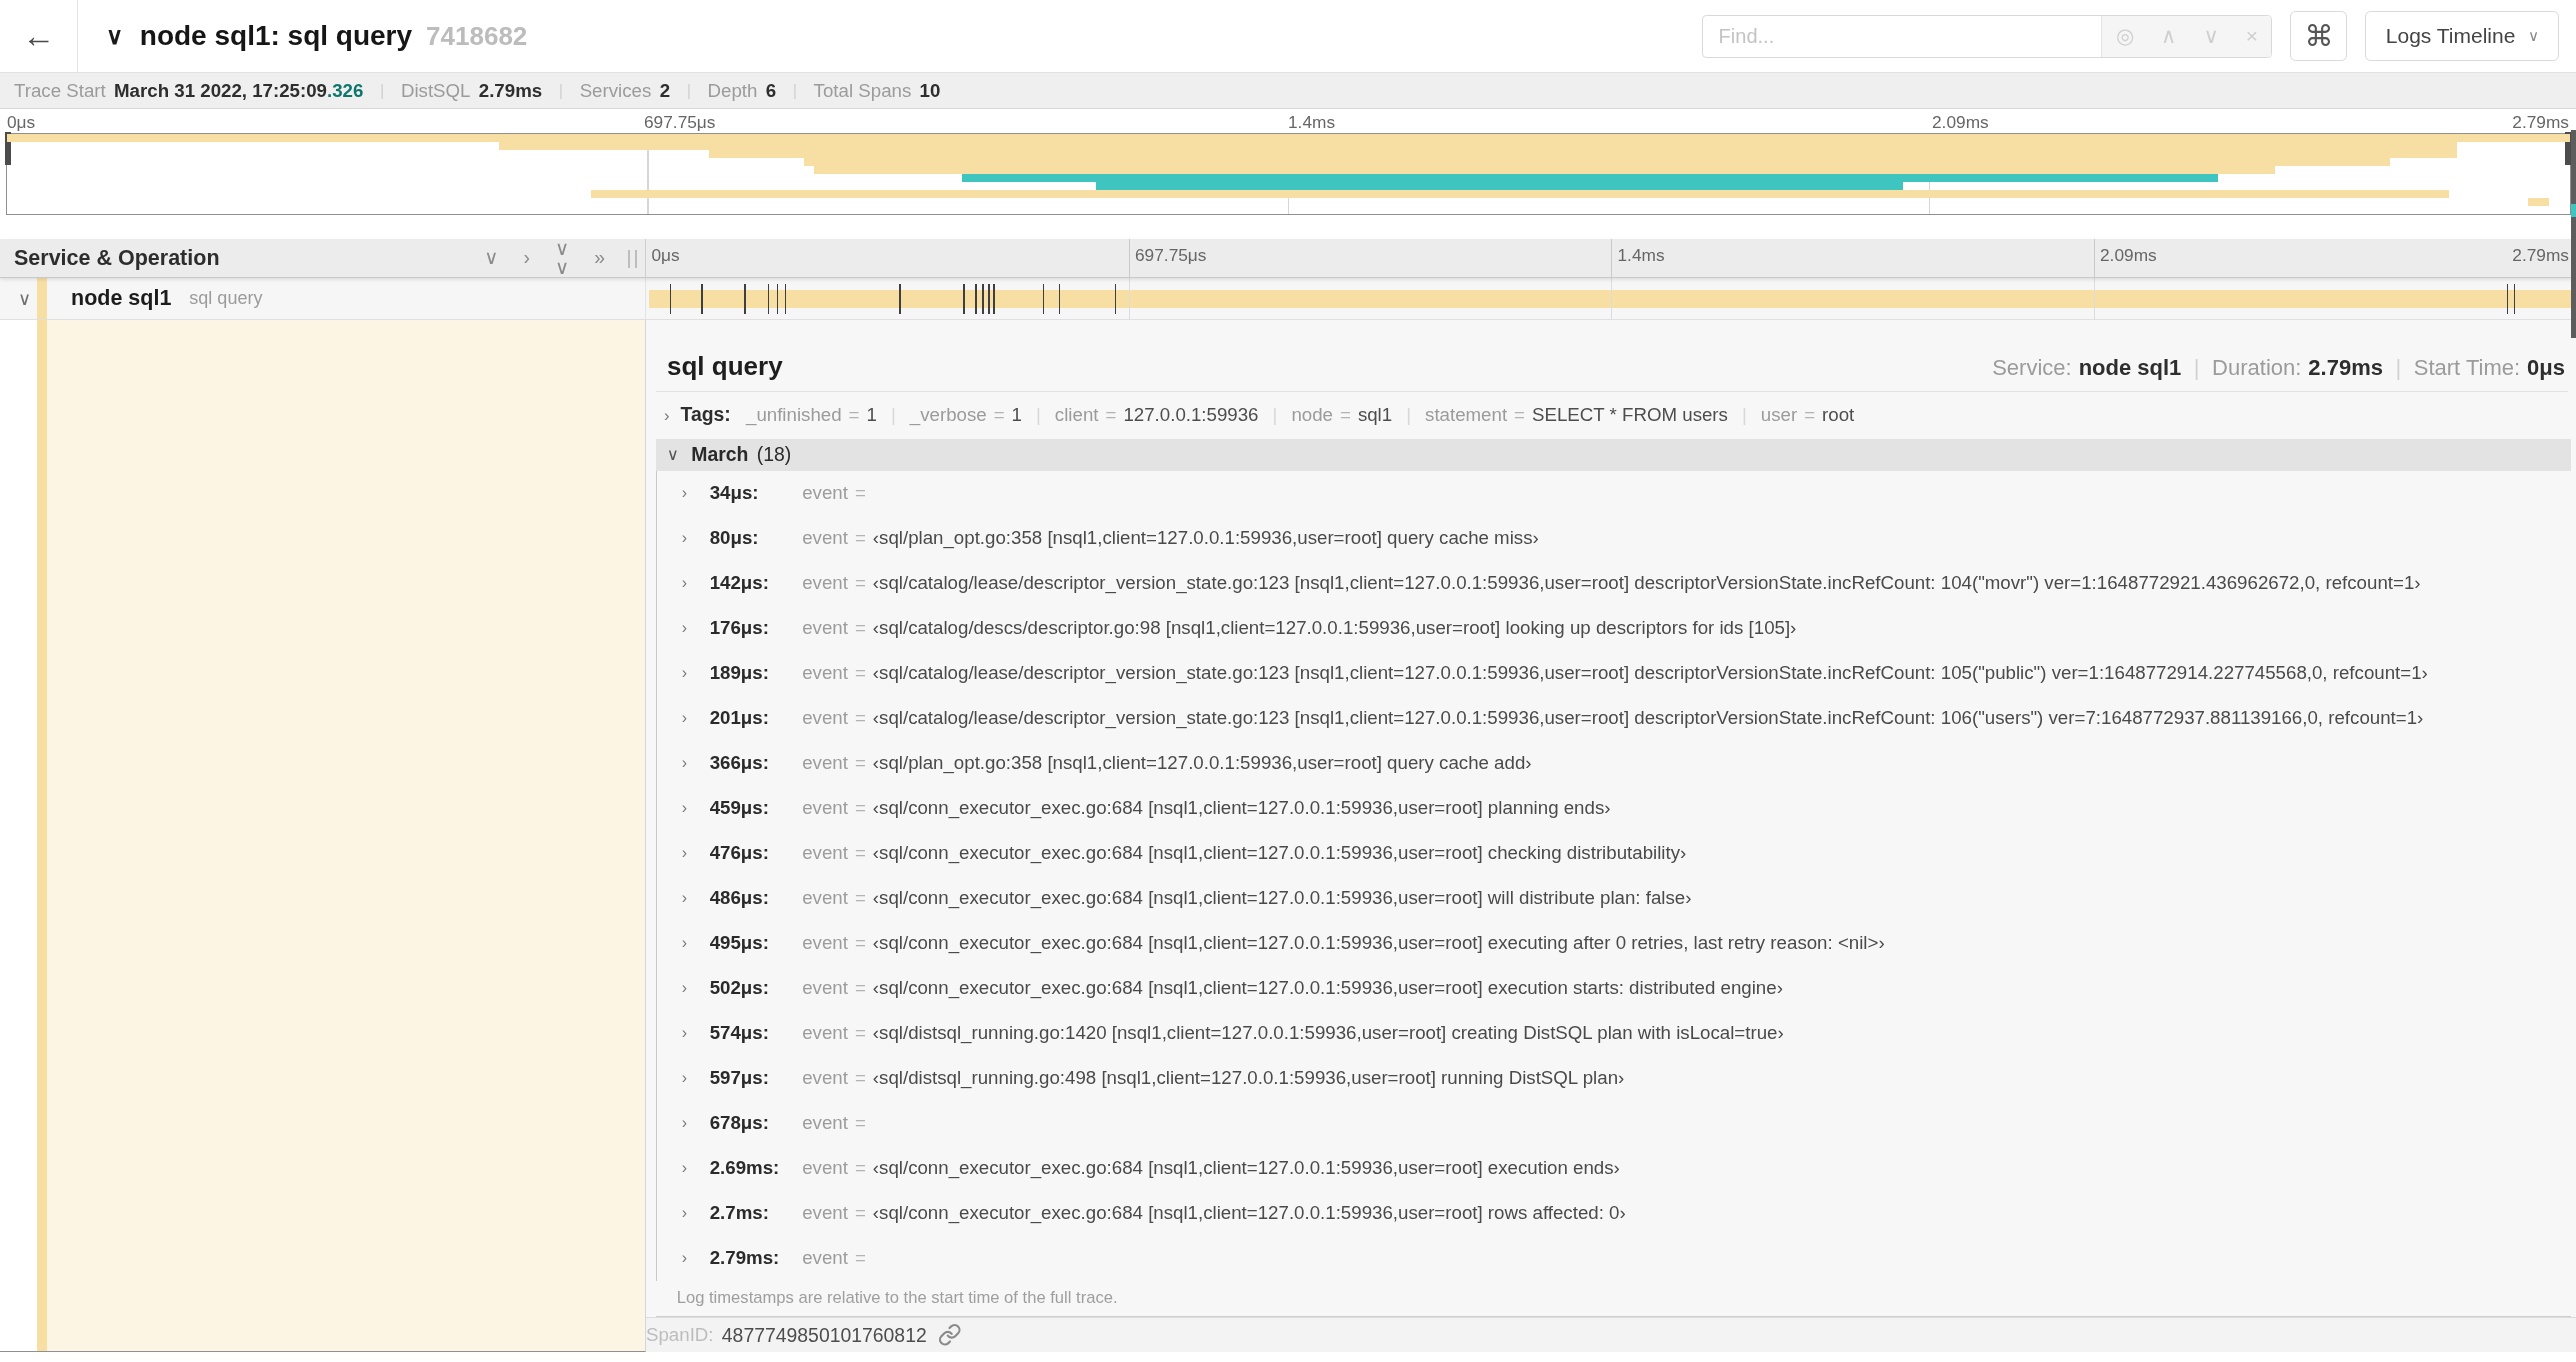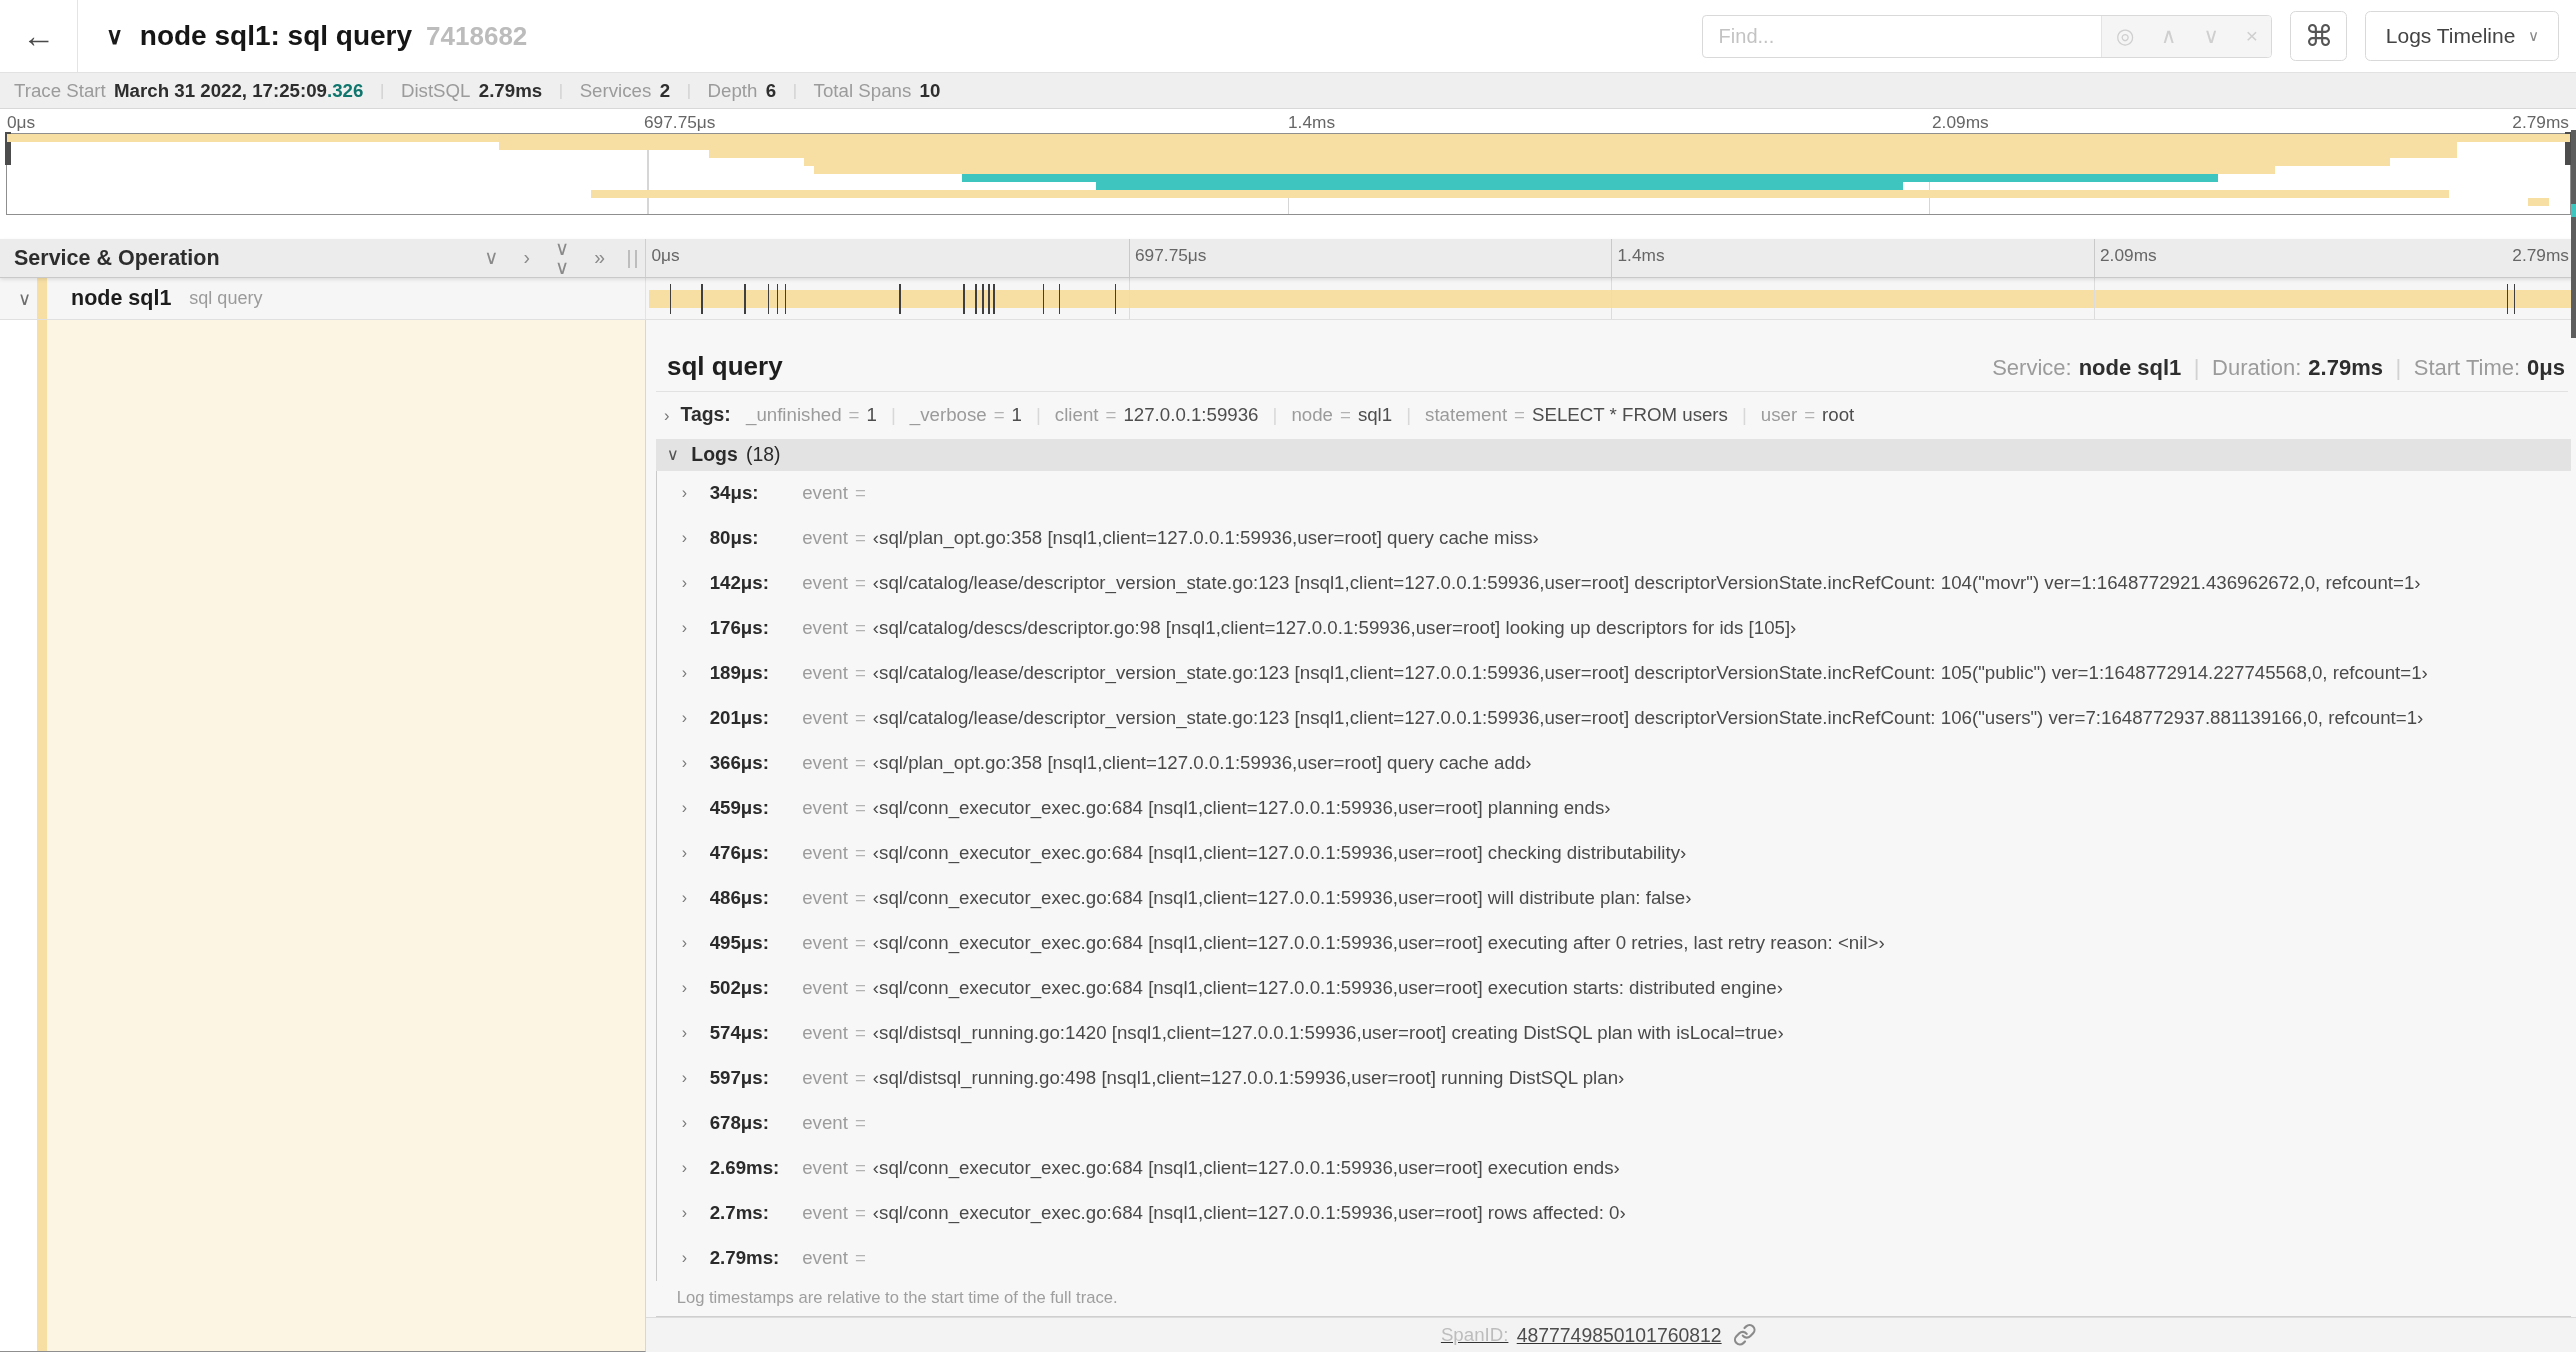--- a/index.html
+++ b/index.html
@@ -106,21 +106,21 @@
   .logs-body { border-left:1.4px solid #c9c9c9; }
   .log-row { height:45px; display:flex; align-items:center; padding-left:25px; font-size:18.7px;
              white-space:nowrap; overflow:hidden; cursor:pointer; }
   .log-chevron { color:#7a7a7a; font-size:16px; width:28px; flex:none; }
   .log-time { font-weight:bold; color:#2a2a2a; min-width:80px; flex:none; }
   .log-field { color:#9c9c9c; margin-left:12.5px; }
   .log-eq { color:#b3b3b3; margin:0 7px; }
   .log-value { color:#4a4a4a; }
   .log-footnote { padding:7px 0 8.3px 21px; font-size:16.6px; color:#9e9e9e; border-bottom:1.4px solid #cfcfcf; }
   .detail-footer { margin-top:auto; height:35px; background:#f3f3f3; border-top:0.7px solid #dcdcdc;
-                   display:flex; align-items:center; justify-content:center; padding-right:25px; font-size:18.7px;text-decoration:underline; }
+                   display:flex; align-items:center; justify-content:flex-start; padding-right:25px; font-size:18.7px; }
   .footer-label { color:#bdbdbd; }
   .footer-value { color:#4d4d4d; margin-left:8.3px; font-size:19.4px; }
   .link-icon { margin-left:11px; display:flex; align-items:center; cursor:pointer; }
   .link-icon svg { width:23.5px; height:23.5px; stroke:#8a8a8a; fill:none; stroke-width:2.2; stroke-linecap:round; }
 
   
   .edge-dark { position:absolute; right:0; top:130px; width:5.5px; height:208px; background:#5d5d5d; z-index:6; }
   .edge-teal { position:absolute; right:0; top:204px; width:5.5px; height:12.5px; z-index:7; }
 </style>
 </head>
@@ -280,21 +280,21 @@
       </div>
       <div class="detail-divider"></div>
       <div class="tags-row">
         <span class="tags-chevron">›</span>
         <span class="tags-title">Tags:</span>
         <span id="tags-items"><span class="tag-key">_unfinished</span><span class="tag-eq">=</span><span class="tag-value">1</span><span class="tag-sep">|</span><span class="tag-key">_verbose</span><span class="tag-eq">=</span><span class="tag-value">1</span><span class="tag-sep">|</span><span class="tag-key">client</span><span class="tag-eq">=</span><span class="tag-value">127.0.0.1:59936</span><span class="tag-sep">|</span><span class="tag-key">node</span><span class="tag-eq">=</span><span class="tag-value">sql1</span><span class="tag-sep">|</span><span class="tag-key">statement</span><span class="tag-eq">=</span><span class="tag-value">SELECT * FROM users</span><span class="tag-sep">|</span><span class="tag-key">user</span><span class="tag-eq">=</span><span class="tag-value">root</span></span>
       </div>
       <div class="logs-section">
         <div class="logs-header">
           <span class="logs-chevron">∨</span>
-          <span class="logs-title">Logs</span>
+          <span class="logs-title">March</span>
           <span class="logs-count">(18)</span>
         </div>
         <div class="logs-body" id="logs-body">
             <div class="log-row">
               <span class="log-chevron">›</span>
               <span class="log-time">34μs:</span>
               <span class="log-field">event</span>
               <span class="log-eq">=</span>
             </div>
             <div class="log-row">

